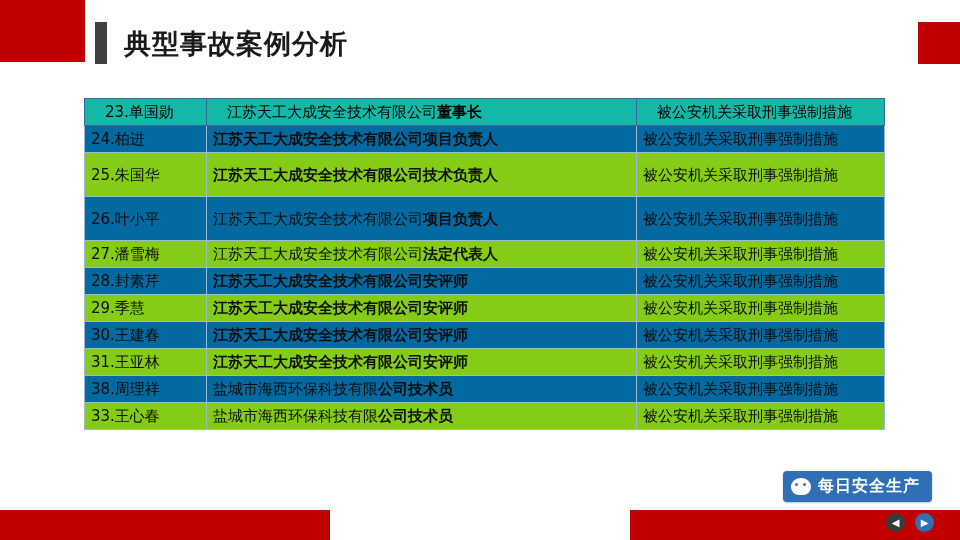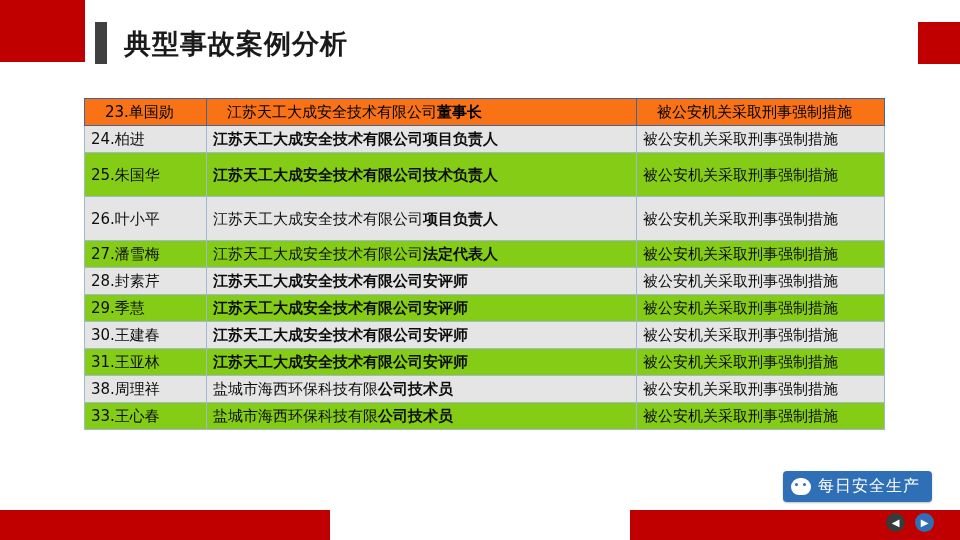--- a/index.html
+++ b/index.html
@@ -76,44 +76,44 @@
     color: #0d0d0d;
     vertical-align: middle;
     line-height: 20px;
     font-family: "DejaVu Sans", "Liberation Sans", sans-serif;
   }
   td.c-name { width: 122px; }
   td.c-org  { width: 430px; }
   td.c-act  { width: 248px; }
 
   tr.row-head td {
-    background: #f97316;
+    background: #14b8a6;
     color: #000;
     border-color: #3c679b;
     padding-left: 20px;
   }
   tr.r-light td { background: #84cc16; }
-  tr.r-white td { background: #e5e5e5; margin-top: 48px; }
+  tr.r-white td { background: #0369a1; margin-top: 48px; }
 
   .b { font-weight: bold; }
   .tall td { height: 44px; }
 
   
   .badge {
     position: absolute;
     right: 28px; bottom: 38px;
     display: flex;
     align-items: center;
     gap: 7px;
     background: #2f6fb5;
     color: #fff;
     border-radius: 4px;
     padding: 5px 12px 5px 8px;
     font-size: 16px;
-    font-weight: normal;
+    font-weight: bold;
     letter-spacing: 1px;
     box-shadow: 0 1px 2px rgba(0,0,0,.25);
   }
   .badge .wx {
     width: 20px; height: 17px;
     border-radius: 9px 9px 8px 8px;
     background: #fff;
     position: relative;
     flex: 0 0 auto;
   }

